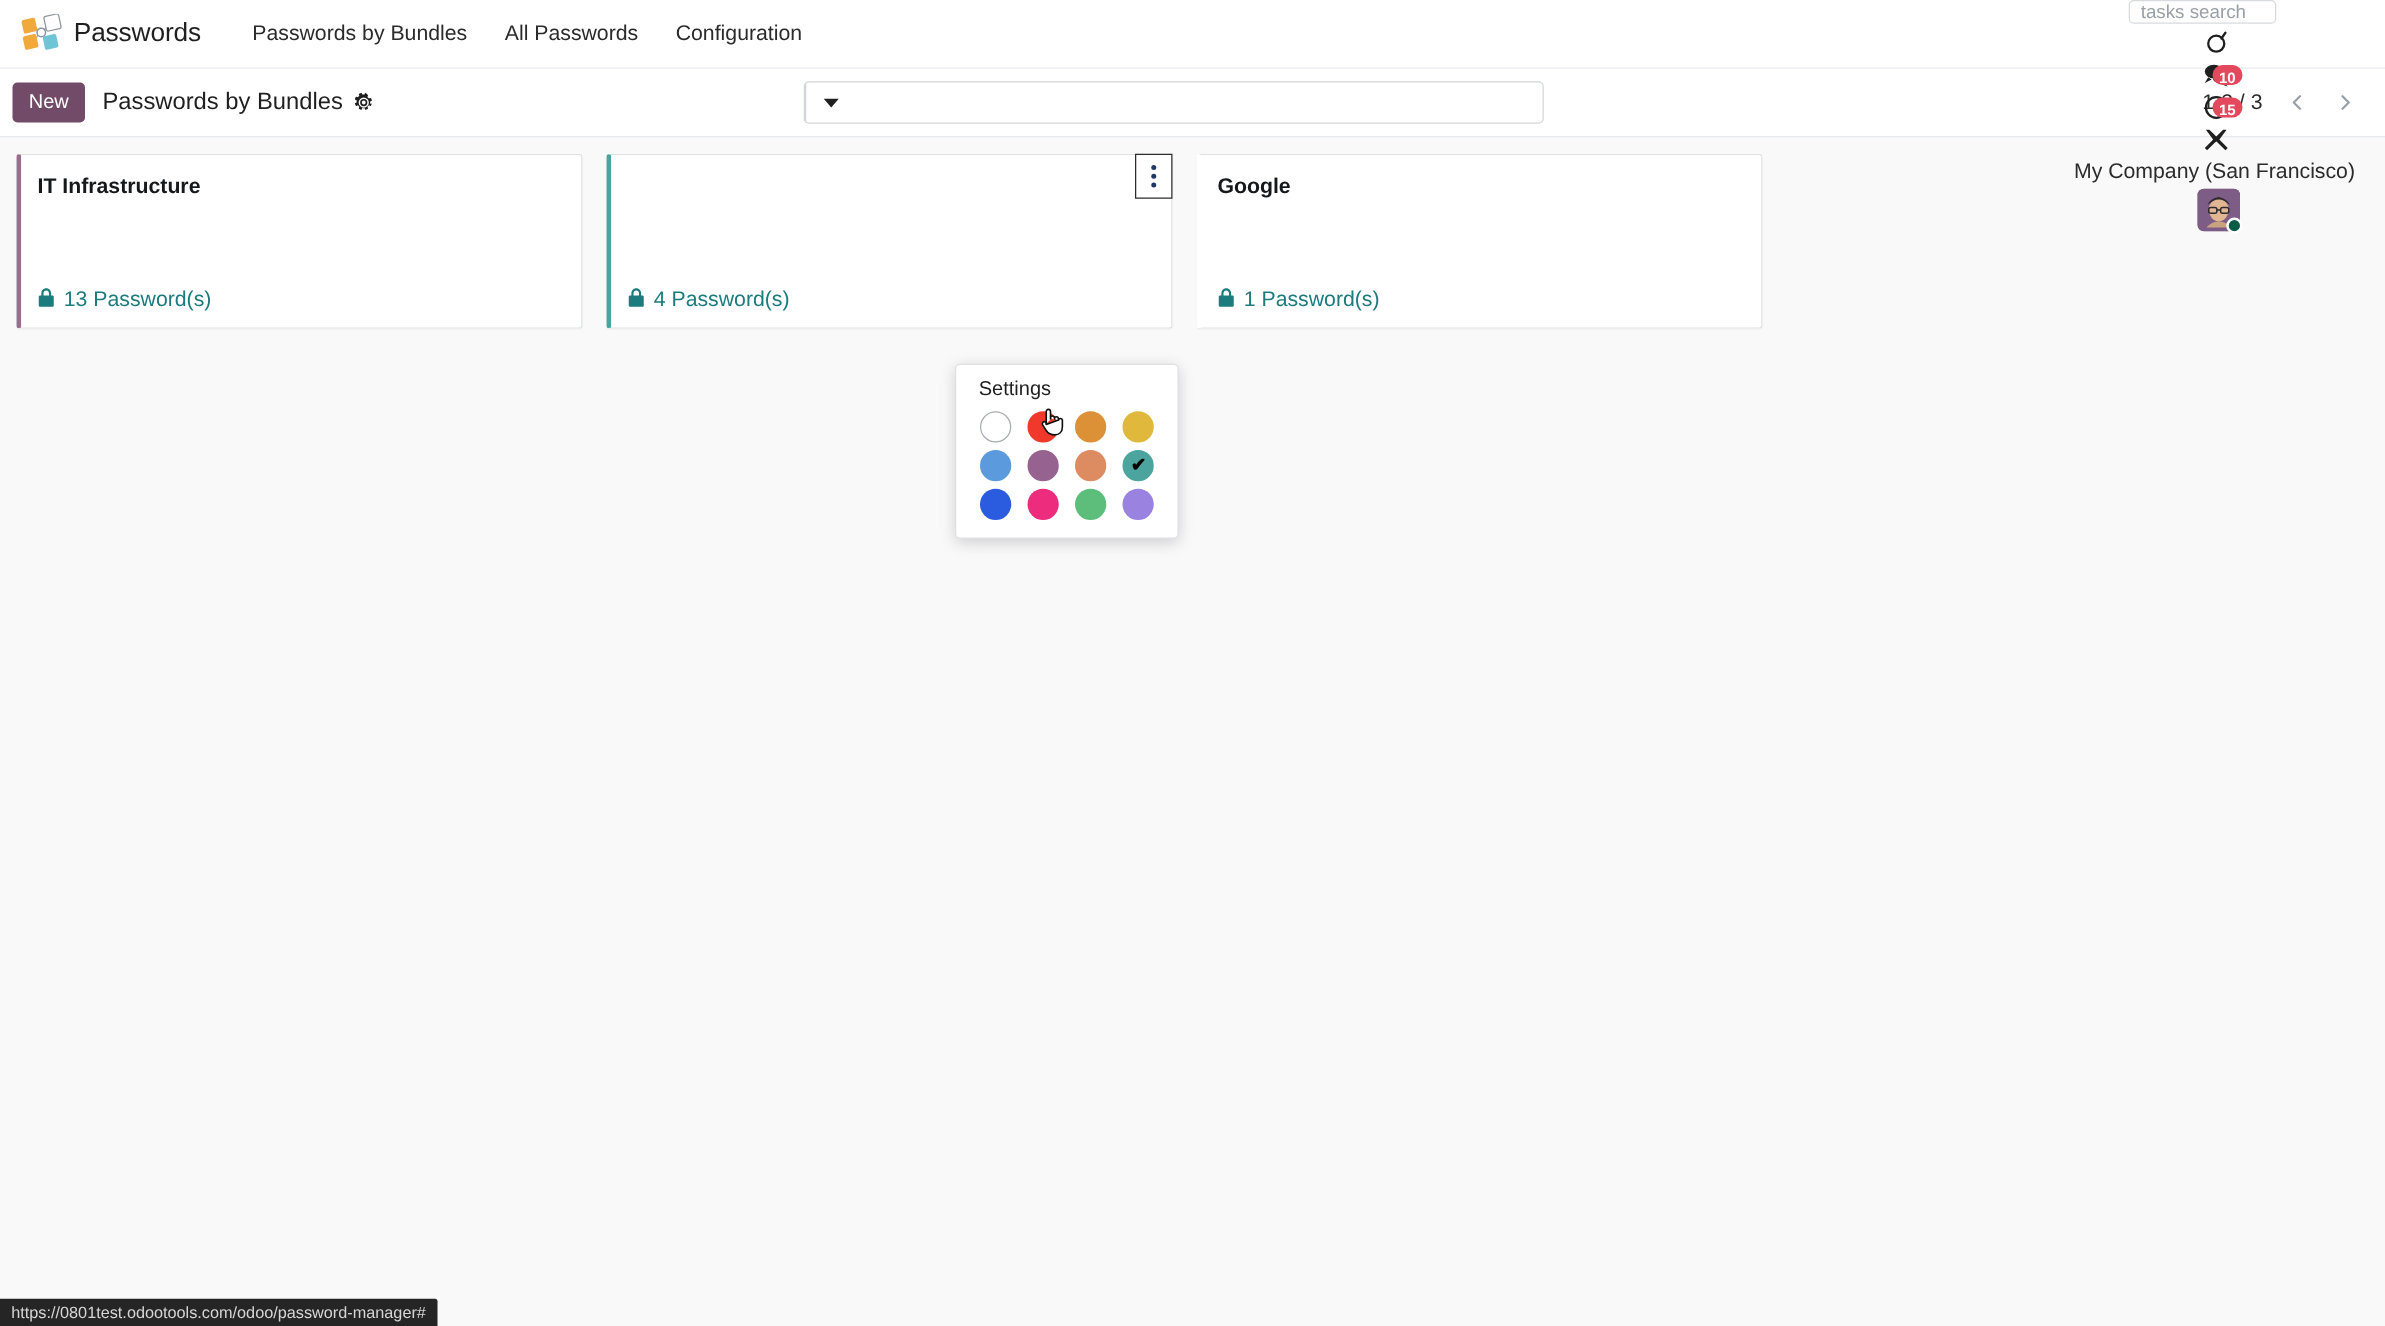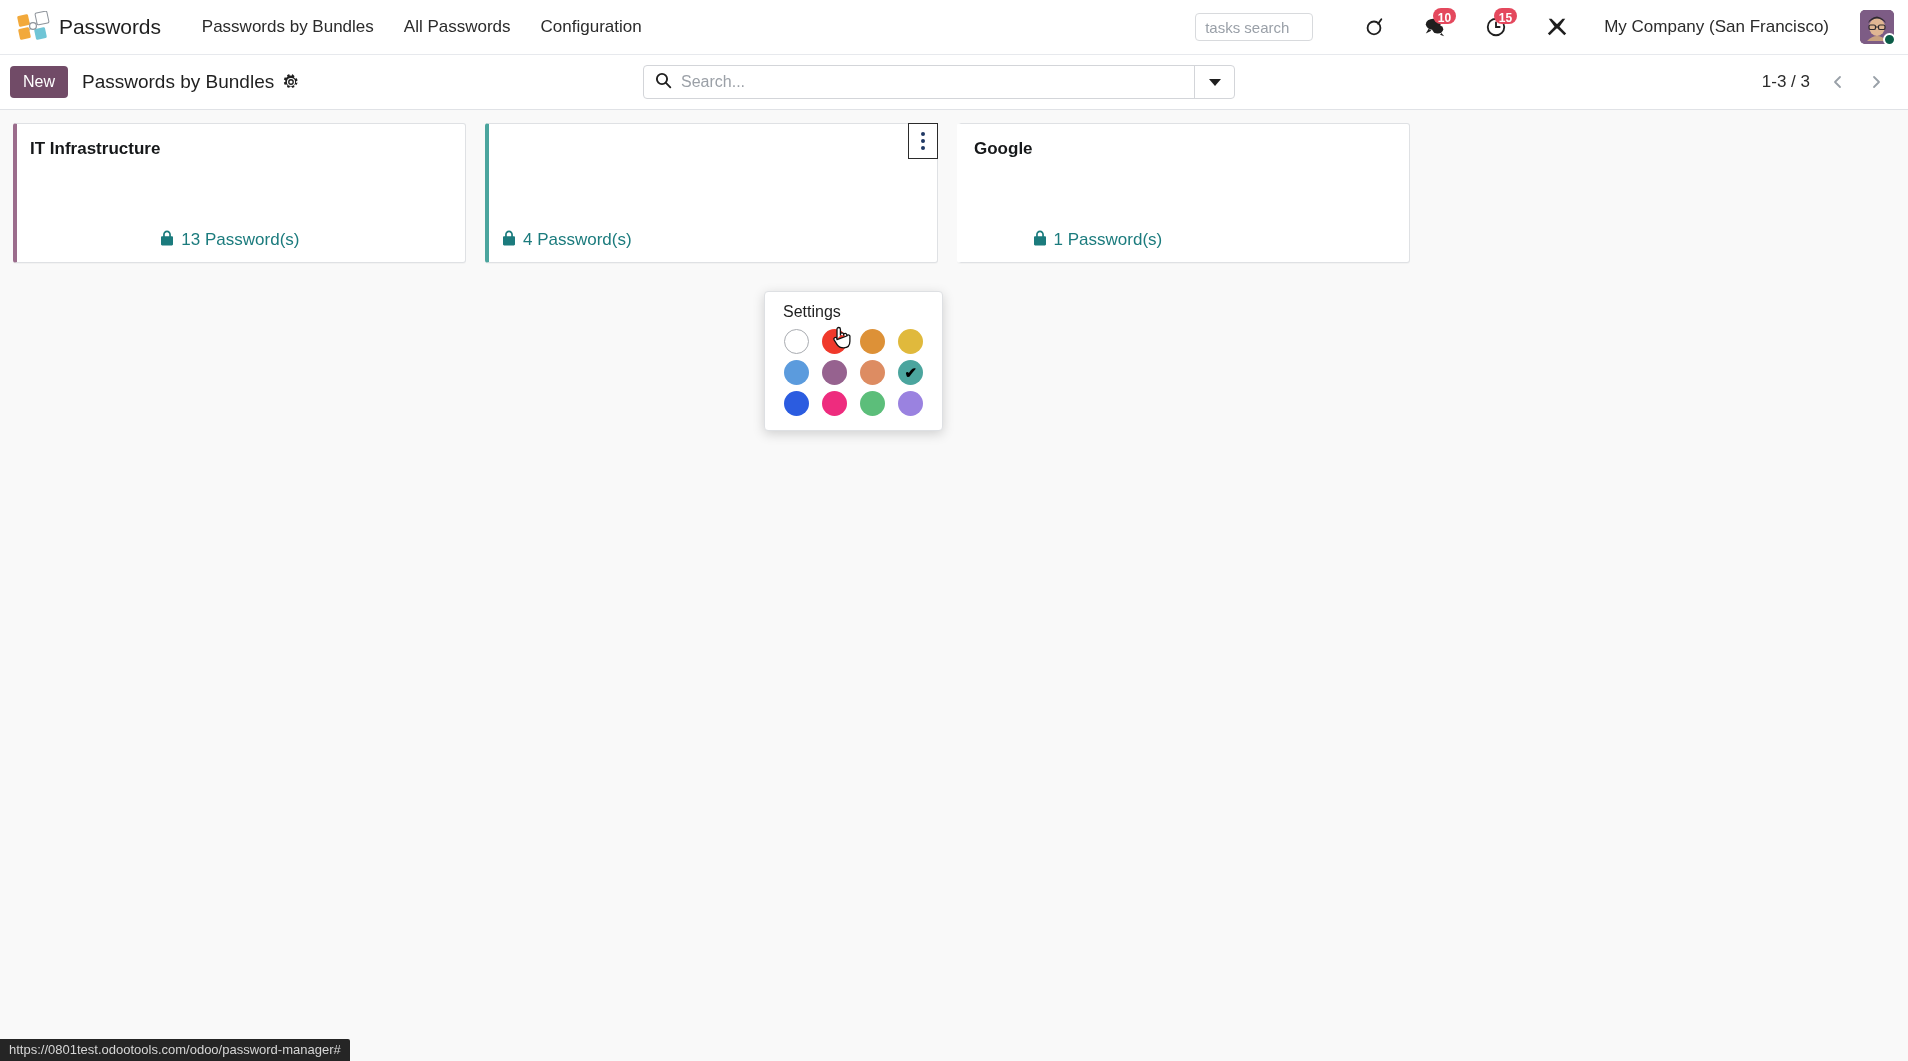--- a/index.html
+++ b/index.html
@@ -47,22 +47,23 @@
     display: flex;
     align-items: center;
     cursor: pointer;
     white-space: nowrap;
   }
 
   .nav-right {
     margin-left: auto;
     display: flex;
     align-items: center;
-    gap: 17px;
+    gap: 4px;
     height: 100%;
+    flex-direction: column;
   }
   .tasks-search-box {
     width: 118px;
     height: 28px;
     border: 1px solid #D8DADD;
     border-radius: 4px;
     background: #FFFFFF;
     font-size: 15px;
     color: #8A8F98;
     padding: 0 9px;
@@ -234,20 +235,21 @@
     width: 453px;
     height: 140px;
     background: #FFFFFF;
     border: 1px solid #DFE1E4;
     border-radius: 3px;
     border-left-width: 4px;
     border-left-style: solid;
     position: relative;
     padding: 14px 16px 12px 13px;
     display: flex;
+    flex-direction: column;
     cursor: pointer;
     box-shadow: 0 1px 1px rgba(0,0,0,0.03);
   }
   .card-title {
     font-size: 17px;
     font-weight: bold;
     color: #16181A;
     line-height: 1.25;
   }
   .card-footer {
@@ -454,29 +456,20 @@
     <span>Passwords by Bundles</span>
     <span class="gear-icon">
       <svg width="16" height="16" viewBox="0 0 16 16" fill="#1F1F1F">
         <path d="M8 5.1a2.9 2.9 0 1 0 0 5.8 2.9 2.9 0 0 0 0-5.8zm0 4.45a1.55 1.55 0 1 1 0-3.1 1.55 1.55 0 0 1 0 3.1z"></path>
         <path d="M14.2 9.3l-1.1-.45a5.3 5.3 0 0 0 0-1.7l1.1-.45a.5.5 0 0 0 .27-.63l-.6-1.45a.5.5 0 0 0-.62-.28l-1.1.43a5.2 5.2 0 0 0-1.2-1.2l.43-1.1a.5.5 0 0 0-.28-.63L9.65.3a.5.5 0 0 0-.63.27l-.45 1.1a5.3 5.3 0 0 0-1.7 0L6.42.57A.5.5 0 0 0 5.79.3L4.34.9a.5.5 0 0 0-.28.63l.43 1.1a5.2 5.2 0 0 0-1.2 1.2l-1.1-.43a.5.5 0 0 0-.63.28l-.6 1.45a.5.5 0 0 0 .27.63l1.1.45a5.3 5.3 0 0 0 0 1.7l-1.1.45a.5.5 0 0 0-.27.63l.6 1.45a.5.5 0 0 0 .63.28l1.1-.43a5.2 5.2 0 0 0 1.2 1.2l-.43 1.1a.5.5 0 0 0 .28.63l1.45.6a.5.5 0 0 0 .63-.27l.45-1.1a5.3 5.3 0 0 0 1.7 0l.45 1.1a.5.5 0 0 0 .63.27l1.45-.6a.5.5 0 0 0 .28-.63l-.43-1.1a5.2 5.2 0 0 0 1.2-1.2l1.1.43a.5.5 0 0 0 .62-.28l.6-1.45a.5.5 0 0 0-.27-.63zM8 12.1A4.1 4.1 0 1 1 8 3.9a4.1 4.1 0 0 1 0 8.2z"></path>
       </svg>
     </span>
   </div>
 
   <div class="searchview">
-    <div class="searchview-main">
-      <span>
-        <svg width="17" height="17" viewBox="0 0 18 18" fill="none" stroke="#1F1F1F" stroke-width="2" stroke-linecap="round">
-          <circle cx="7.4" cy="7.4" r="5.4"></circle>
-          <line x1="11.6" y1="11.6" x2="16.2" y2="16.2"></line>
-        </svg>
-      </span>
-      <span class="search-placeholder">Search...</span>
-    </div>
     <div class="searchview-toggle">
       <span class="caret-down"></span>
     </div>
   </div>
 
   <div class="pager">
     <span class="pager-value">1-3 / 3</span>
     <button class="pager-btn">
       <svg width="16" height="16" viewBox="0 0 16 16" fill="none" stroke="currentColor" stroke-width="1.8" stroke-linecap="round" stroke-linejoin="round">
         <polyline points="10,3 5,8 10,13"></polyline>

